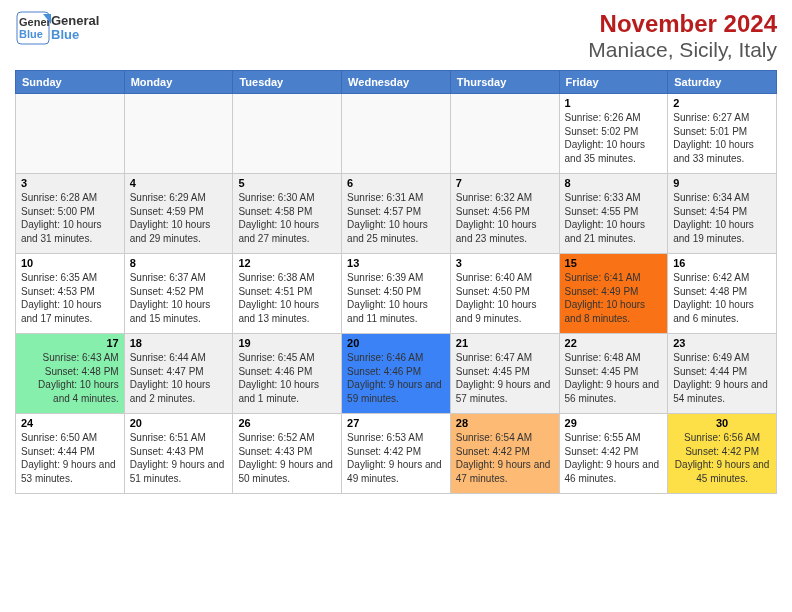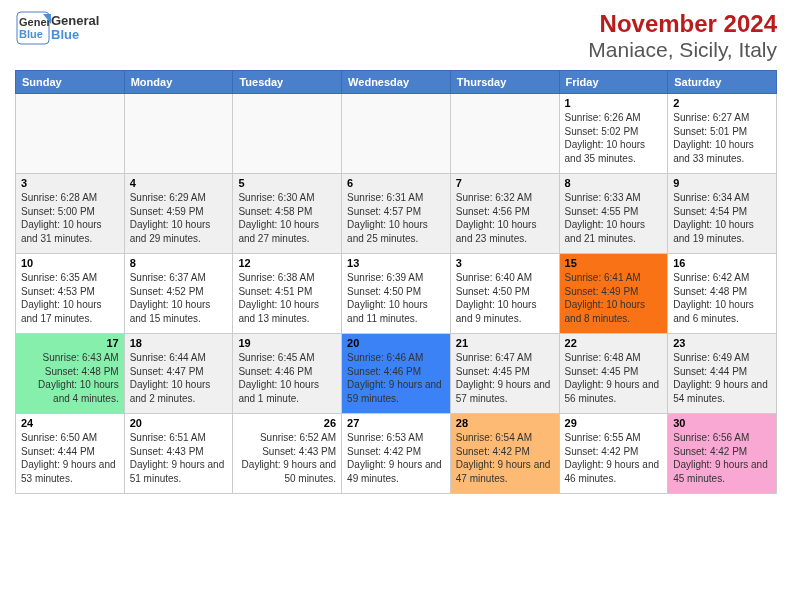--- a/index.html
+++ b/index.html
@@ -223,36 +223,36 @@
         </tr>
         <tr style="background: rgb(255, 255, 255);">
           <td style="background: rgb(255, 255, 255);">
             <div class="day-num">24</div>
             <div class="day-info">Sunrise: 6:50 AM<br>Sunset: 4:44 PM<br>Daylight: 9 hours and 53 minutes.</div>
           </td>
           <td style="background: rgb(255, 255, 255);">
             <div class="day-num">20</div>
             <div class="day-info">Sunrise: 6:51 AM<br>Sunset: 4:43 PM<br>Daylight: 9 hours and 51 minutes.</div>
           </td>
-          <td style="background: rgb(255, 255, 255); text-align: right;">
+          <td style="background: rgb(255, 255, 255);">
             <div class="day-num">26</div>
             <div class="day-info">Sunrise: 6:52 AM<br>Sunset: 4:43 PM<br>Daylight: 9 hours and 50 minutes.</div>
           </td>
           <td style="background: rgb(255, 255, 255);">
             <div class="day-num">27</div>
             <div class="day-info">Sunrise: 6:53 AM<br>Sunset: 4:42 PM<br>Daylight: 9 hours and 49 minutes.</div>
           </td>
           <td style="background: #fdba74;">
             <div class="day-num">28</div>
             <div class="day-info">Sunrise: 6:54 AM<br>Sunset: 4:42 PM<br>Daylight: 9 hours and 47 minutes.</div>
           </td>
           <td style="background: rgb(255, 255, 255); margin-top: 40px;">
             <div class="day-num">29</div>
             <div class="day-info">Sunrise: 6:55 AM<br>Sunset: 4:42 PM<br>Daylight: 9 hours and 46 minutes.</div>
           </td>
-          <td style="background: #f9a8d4;">
+          <td style="background: #fde047; text-align: center;">
             <div class="day-num">30</div>
             <div class="day-info">Sunrise: 6:56 AM<br>Sunset: 4:42 PM<br>Daylight: 9 hours and 45 minutes.</div>
           </td>
         </tr>
       </tbody>
   </table>
 </div>
 
 </body></html>

